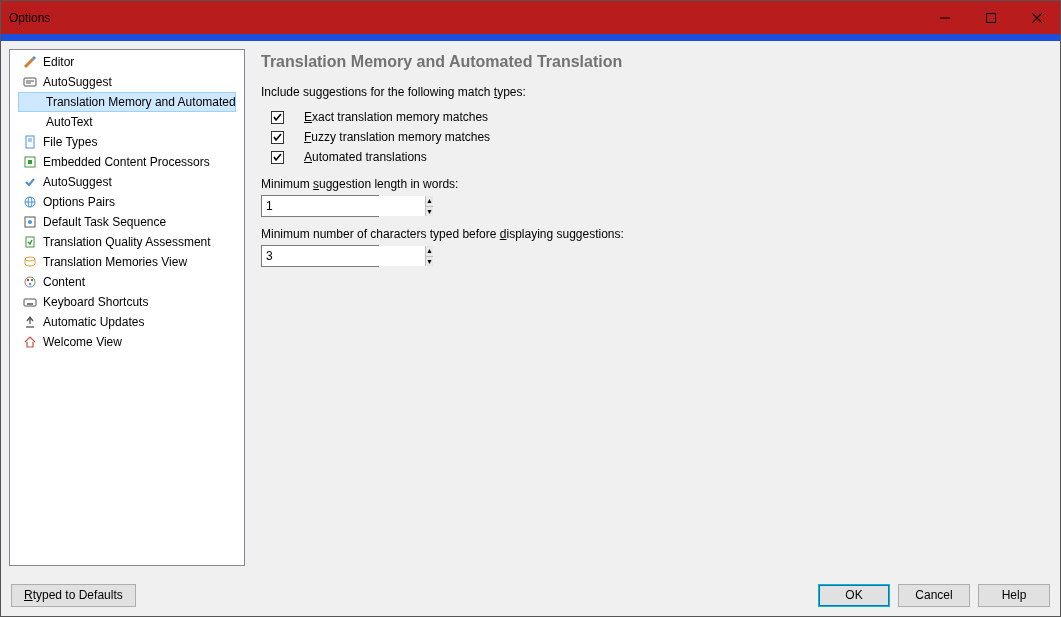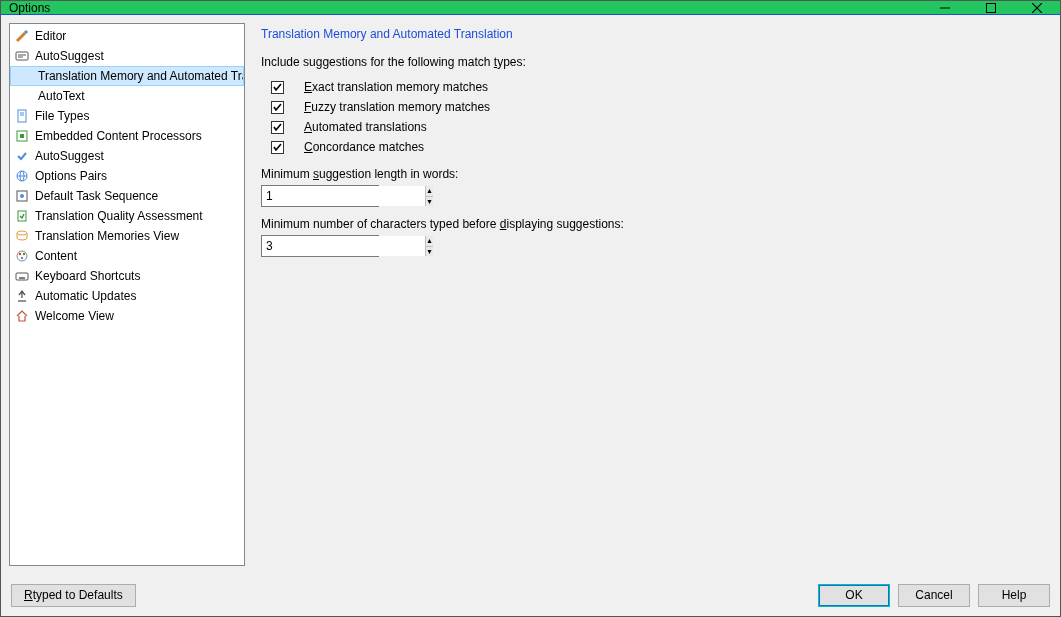--- a/index.html
+++ b/index.html
@@ -12,25 +12,25 @@
     background: #fff;
     overflow: hidden;
   }
   .window {
     width: 1061px; height: 617px;
     border: 1px solid #555;
     display: flex; flex-direction: column;
     background: #fff;
   }
   .titlebar {
-    height: 14px;
+    height: 40px;
     display: flex; align-items: center;
     padding: 0 0 0 8px;
-    border-bottom: 1px solid #1d4ed8;
-    background: #22c55e;
+    border-bottom: 7px solid #1d4ed8;
+    background: #b91c1c;
   }
   .titlebar .title { flex: 1; font-size: 12px; }
   .win-btns { display: flex; height: 100%; }
   .win-btn {
     width: 46px; display: flex; align-items: center; justify-content: center;
     font-family: inherit;
   }
   .win-btn svg { display: block; }
   .body {
     flex: 1;
@@ -38,21 +38,21 @@
     background: #f0f0f0;
     padding: 8px;
     gap: 8px;
     min-height: 0;
   }
   .sidebar {
     width: 236px;
     background: #fff;
     border: 1px solid #828790;
     overflow: hidden;
-    padding: 2px 0;
+    padding: 2px 8px;
   }
   .tree-item {
     display: flex; align-items: center;
     height: 20px;
     padding-left: 4px;
     gap: 5px;
     white-space: nowrap;
     cursor: default;
     color: #000;
   }
@@ -65,24 +65,24 @@
     height: 20px;
   }
   .tree-item .label { overflow: hidden; text-overflow: clip; }
   .content {
     flex: 1;
     background: #f0f0f0;
     padding: 4px 4px 4px 8px;
     display: flex; flex-direction: column;
   }
   .content-header {
-    font-weight: 400;
-    color: #1d4ed8;
+    font-weight: 700;
+    color: #737373;
     margin-bottom: 10px;
-    font-size: 12px;
+    font-size: 16px;
   }
   .section-label { margin: 4px 0 8px 0; }
   .check-row {
     display: flex; align-items: center;
     padding: 3px 0 3px 10px;
     gap: 20px;
   }
   .chkbox {
     width: 13px; height: 13px;
     background: #fff;
@@ -325,28 +325,20 @@
           </span>
         <span><span></span><span class="u">F</span><span>uzzy translation memory matches</span></span>
       </div>
       <div class="check-row">
         <span class="chkbox">
             <svg width="11" height="11">
               <polyline points="2,5 4,8 9,2" fill="none" stroke="#000" stroke-width="1.6"></polyline>
             </svg>
           </span>
         <span><span></span><span class="u">A</span><span>utomated translations</span></span>
-      </div>
-      <div class="check-row">
-        <span class="chkbox">
-            <svg width="11" height="11">
-              <polyline points="2,5 4,8 9,2" fill="none" stroke="#000" stroke-width="1.6"></polyline>
-            </svg>
-          </span>
-        <span><span></span><span class="u">C</span><span>oncordance matches</span></span>
       </div>
 
       <div class="field-label">
         <span>Minimum </span><span class="u">s</span><span>uggestion length in words:</span>
       </div>
       <div class="spin">
         <input value="1" style="">
         <div class="arrows">
           <div class="arrow">▲</div>
           <div class="arrow">▼</div>

